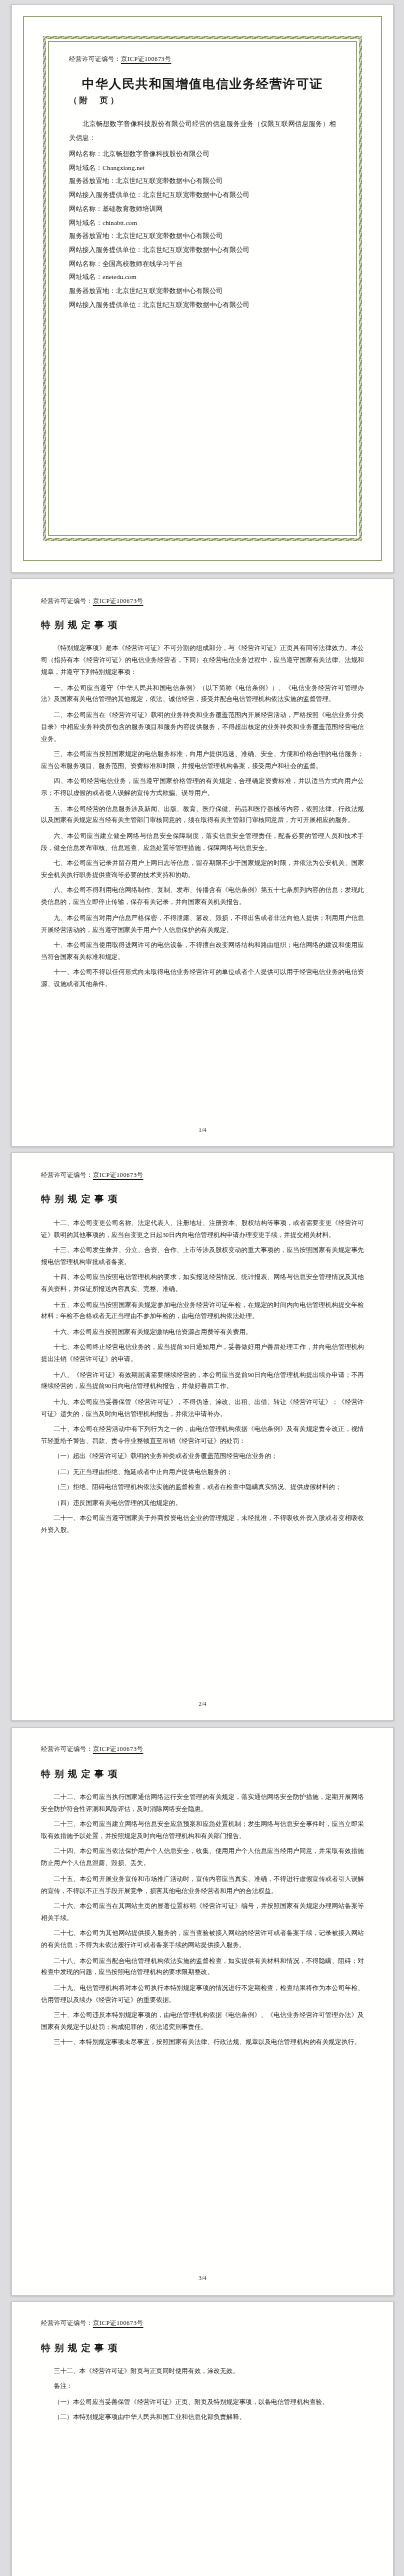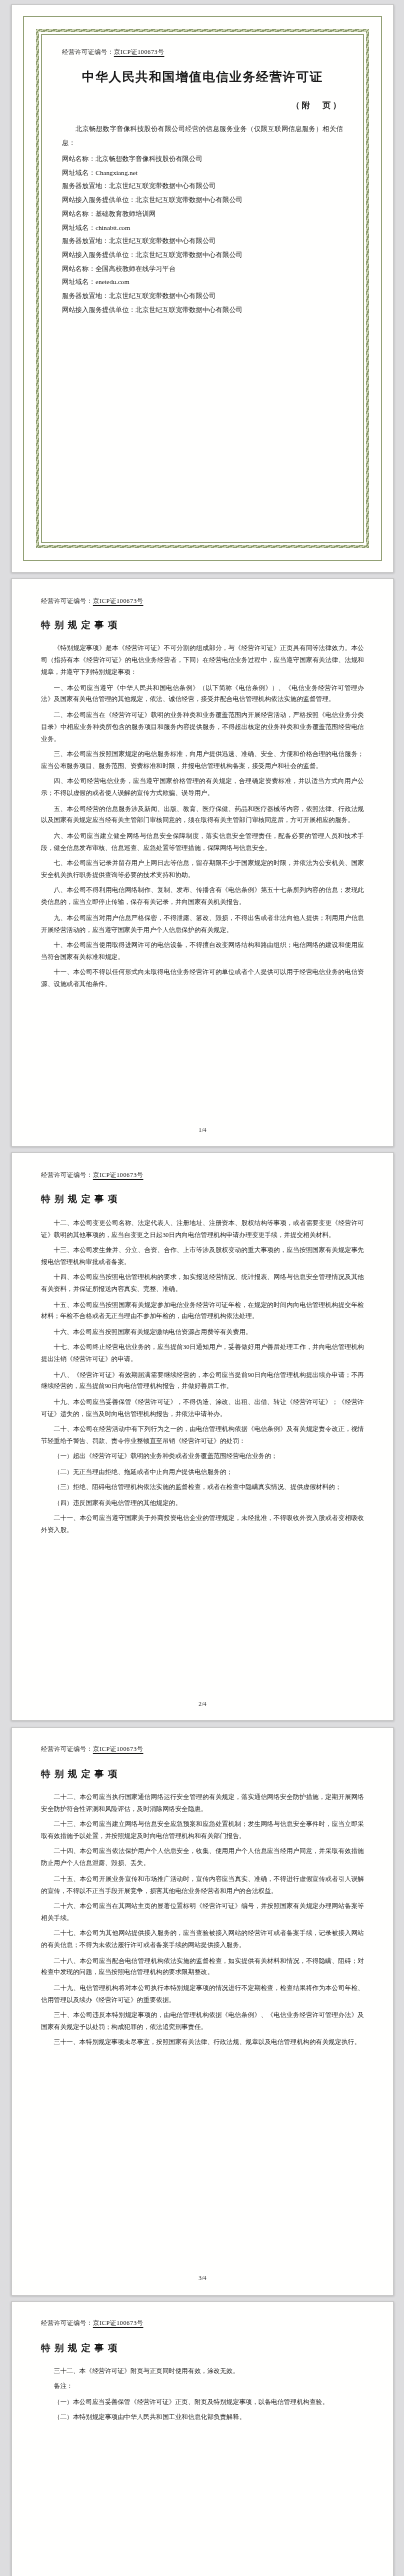--- a/index.html
+++ b/index.html
@@ -22,21 +22,21 @@
     border: 0.5px solid #c9c9c9;
     box-shadow: 0 0.5px 2.1px rgba(0,0,0,.22);
     box-sizing: border-box;
     overflow: hidden;
   }
   
   .cert-frame {
     position: absolute;
     inset: 11.3px;
     border: 0.5px solid #93a176;
-    padding: 12px;
+    padding: 19px;
     box-sizing: border-box;
   }
   .cert-band {
     height: 100%;
     box-sizing: border-box;
     padding: 2.1px;
     border: 3.6px solid;
     border-image: repeating-linear-gradient(135deg, #8f9e72 0 2.6px, #cdd5b4 2.6px 5.2px) 7;
   }
   .cert-inner {
@@ -56,22 +56,22 @@
   }
   .cert-title {
     margin-top: 12.4px;
     text-align: center;
     font-size: 12.4px;
     font-weight: bold;
     letter-spacing: 1px;
     line-height: 1.35;
   }
   .cert-subtitle {
-    margin-top: 14px;
-    text-align: right;
+    margin-top: 2px;
+    text-align: left;
     font-size: 8.2px;
     font-weight: bold;
     letter-spacing: 2.1px;
   }
   .cert-body {
     margin-top: 11.3px;
     font-size: 6.7px;
     line-height: 2.05;
   }
   .cert-intro {

